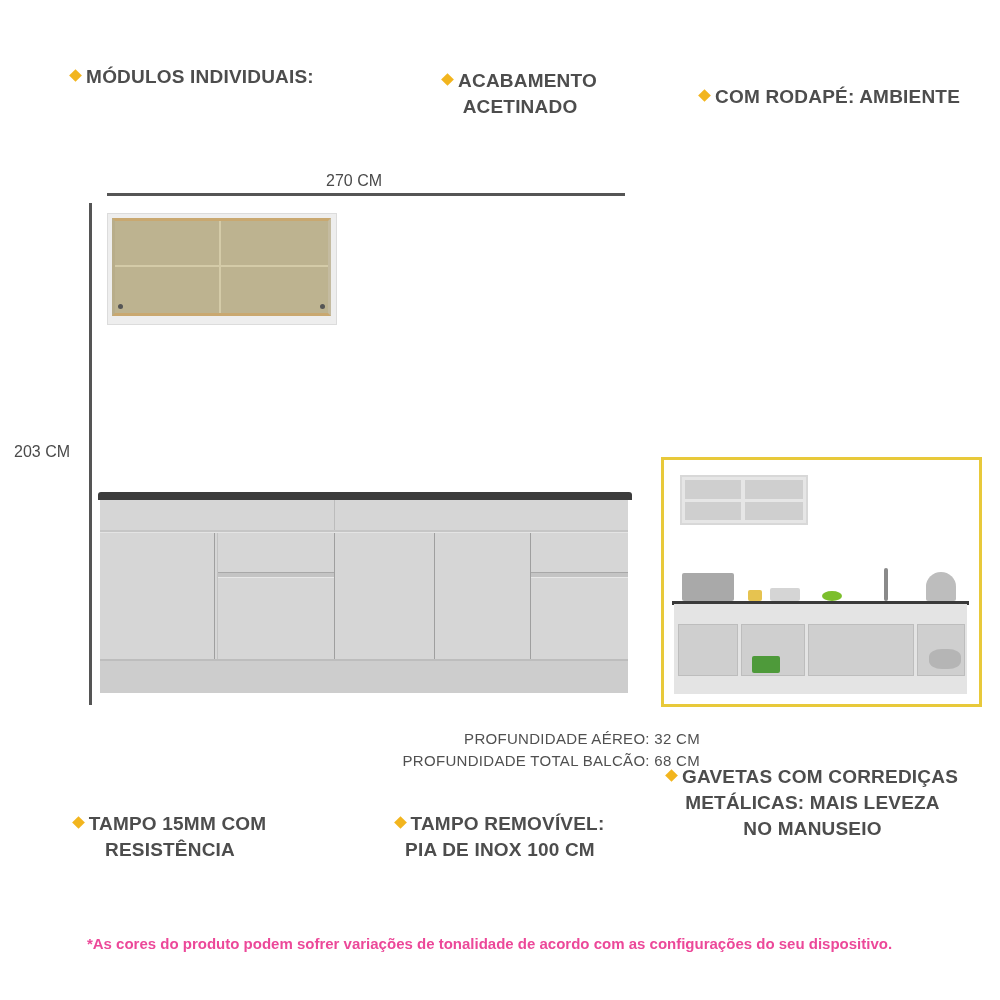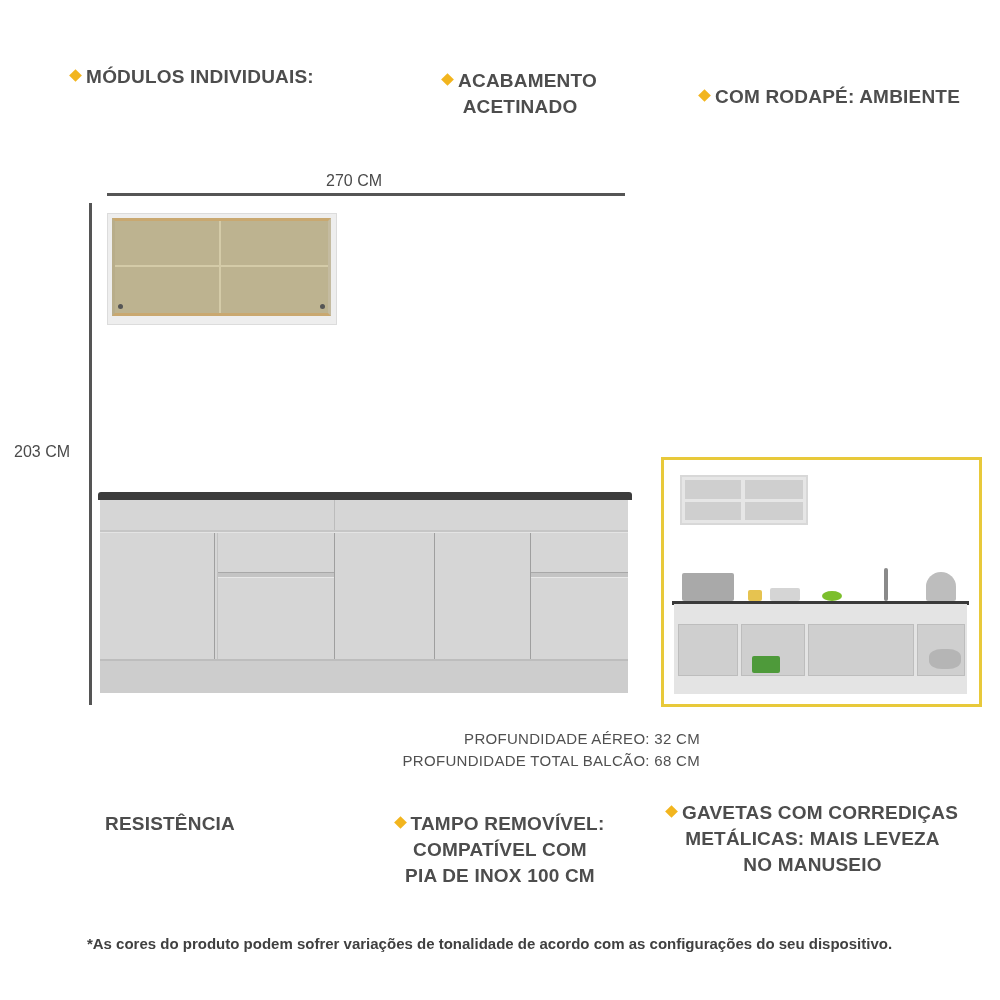--- a/index.html
+++ b/index.html
@@ -34,21 +34,21 @@
   .inset { position: absolute; left: 661px; top: 457px; width: 321px; height: 250px; border: 3px solid #e8c93a; background: #fff; }
   .inset .up { position: absolute; left: 16px; top: 15px; width: 128px; height: 50px; background: #e6e6e6; border: 2px solid #d8d8d8; }
   .inset .up .cell { position: absolute; background: #cfcfcf; }
   .inset .base2 { position: absolute; left: 10px; top: 144px; width: 293px; height: 90px; background: #e4e4e4; }
   .inset .ctop { position: absolute; left: 8px; top: 141px; width: 297px; height: 4px; background: #3a3a3a; }
   .inset .open { position: absolute; top: 20px; height: 52px; background: #cfcfcf; border: 1px solid #bdbdbd; }
   .inset .item { position: absolute; border-radius: 2px; }
 
   .depth { position: absolute; left: 0; width: 700px; text-align: right; font-size: 15px; line-height: 22px; color: #505050; letter-spacing: 0.3px; }
 
-  .note { position: absolute; left: 0; width: 979px; top: 935px; text-align: center; font-size: 15px; font-weight: bold; color: #404040; }
+  .note { position: absolute; left: 0; width: 979px; top: 935px; text-align: center; font-size: 15px; font-weight: bold; color: #ec4899; }
 </style>
 </head>
 <body>
 
 <div class="feature" style="left:40px; top:64px; width:305px;">
   <span class="line"><span class="diamond"></span><span>MÓDULOS INDIVIDUAIS:</span></span>
 </div>
 <div class="feature" style="left:420px; top:68px; width:200px;">
   <span class="line"><span class="diamond"></span><span>ACABAMENTO</span></span>
   <span class="line">ACETINADO</span>
@@ -109,26 +109,26 @@
     <div class="item" style="left:255px; top:45px; width:32px; height:20px; background:#b5b5b5; border-radius:40%;"></div>
   </div>
 </div>
 
 <div class="depth" style="top:728px;">
   <div>PROFUNDIDADE AÉREO: 32 CM</div>
   <div>PROFUNDIDADE TOTAL BALCÃO: 68 CM</div>
 </div>
 
 <div class="feature" style="left:50px; top:811px; width:240px;">
+  <span class="line"><span class="diamond"></span><span>TAMPO 15MM COM</span></span>
   <span class="line">RESISTÊNCIA</span>
 </div>
 <div class="feature" style="left:385px; top:811px; width:230px;">
   <span class="line"><span class="diamond"></span><span>TAMPO REMOVÍVEL:</span></span>
-  <span class="line">COMPATÍVEL COM</span>
   <span class="line">PIA DE INOX 100 CM</span>
 </div>
-<div class="feature" style="left:660px; top:800px; width:305px;">
+<div class="feature" style="left:660px; top:764px; width:305px;">
   <span class="line"><span class="diamond"></span><span>GAVETAS COM CORREDIÇAS</span></span>
   <span class="line">METÁLICAS: MAIS LEVEZA</span>
   <span class="line">NO MANUSEIO</span>
 </div>
 
 <div class="note">*As cores do produto podem sofrer variações de tonalidade de acordo com as configurações do seu dispositivo.</div>
 
 </body></html>

